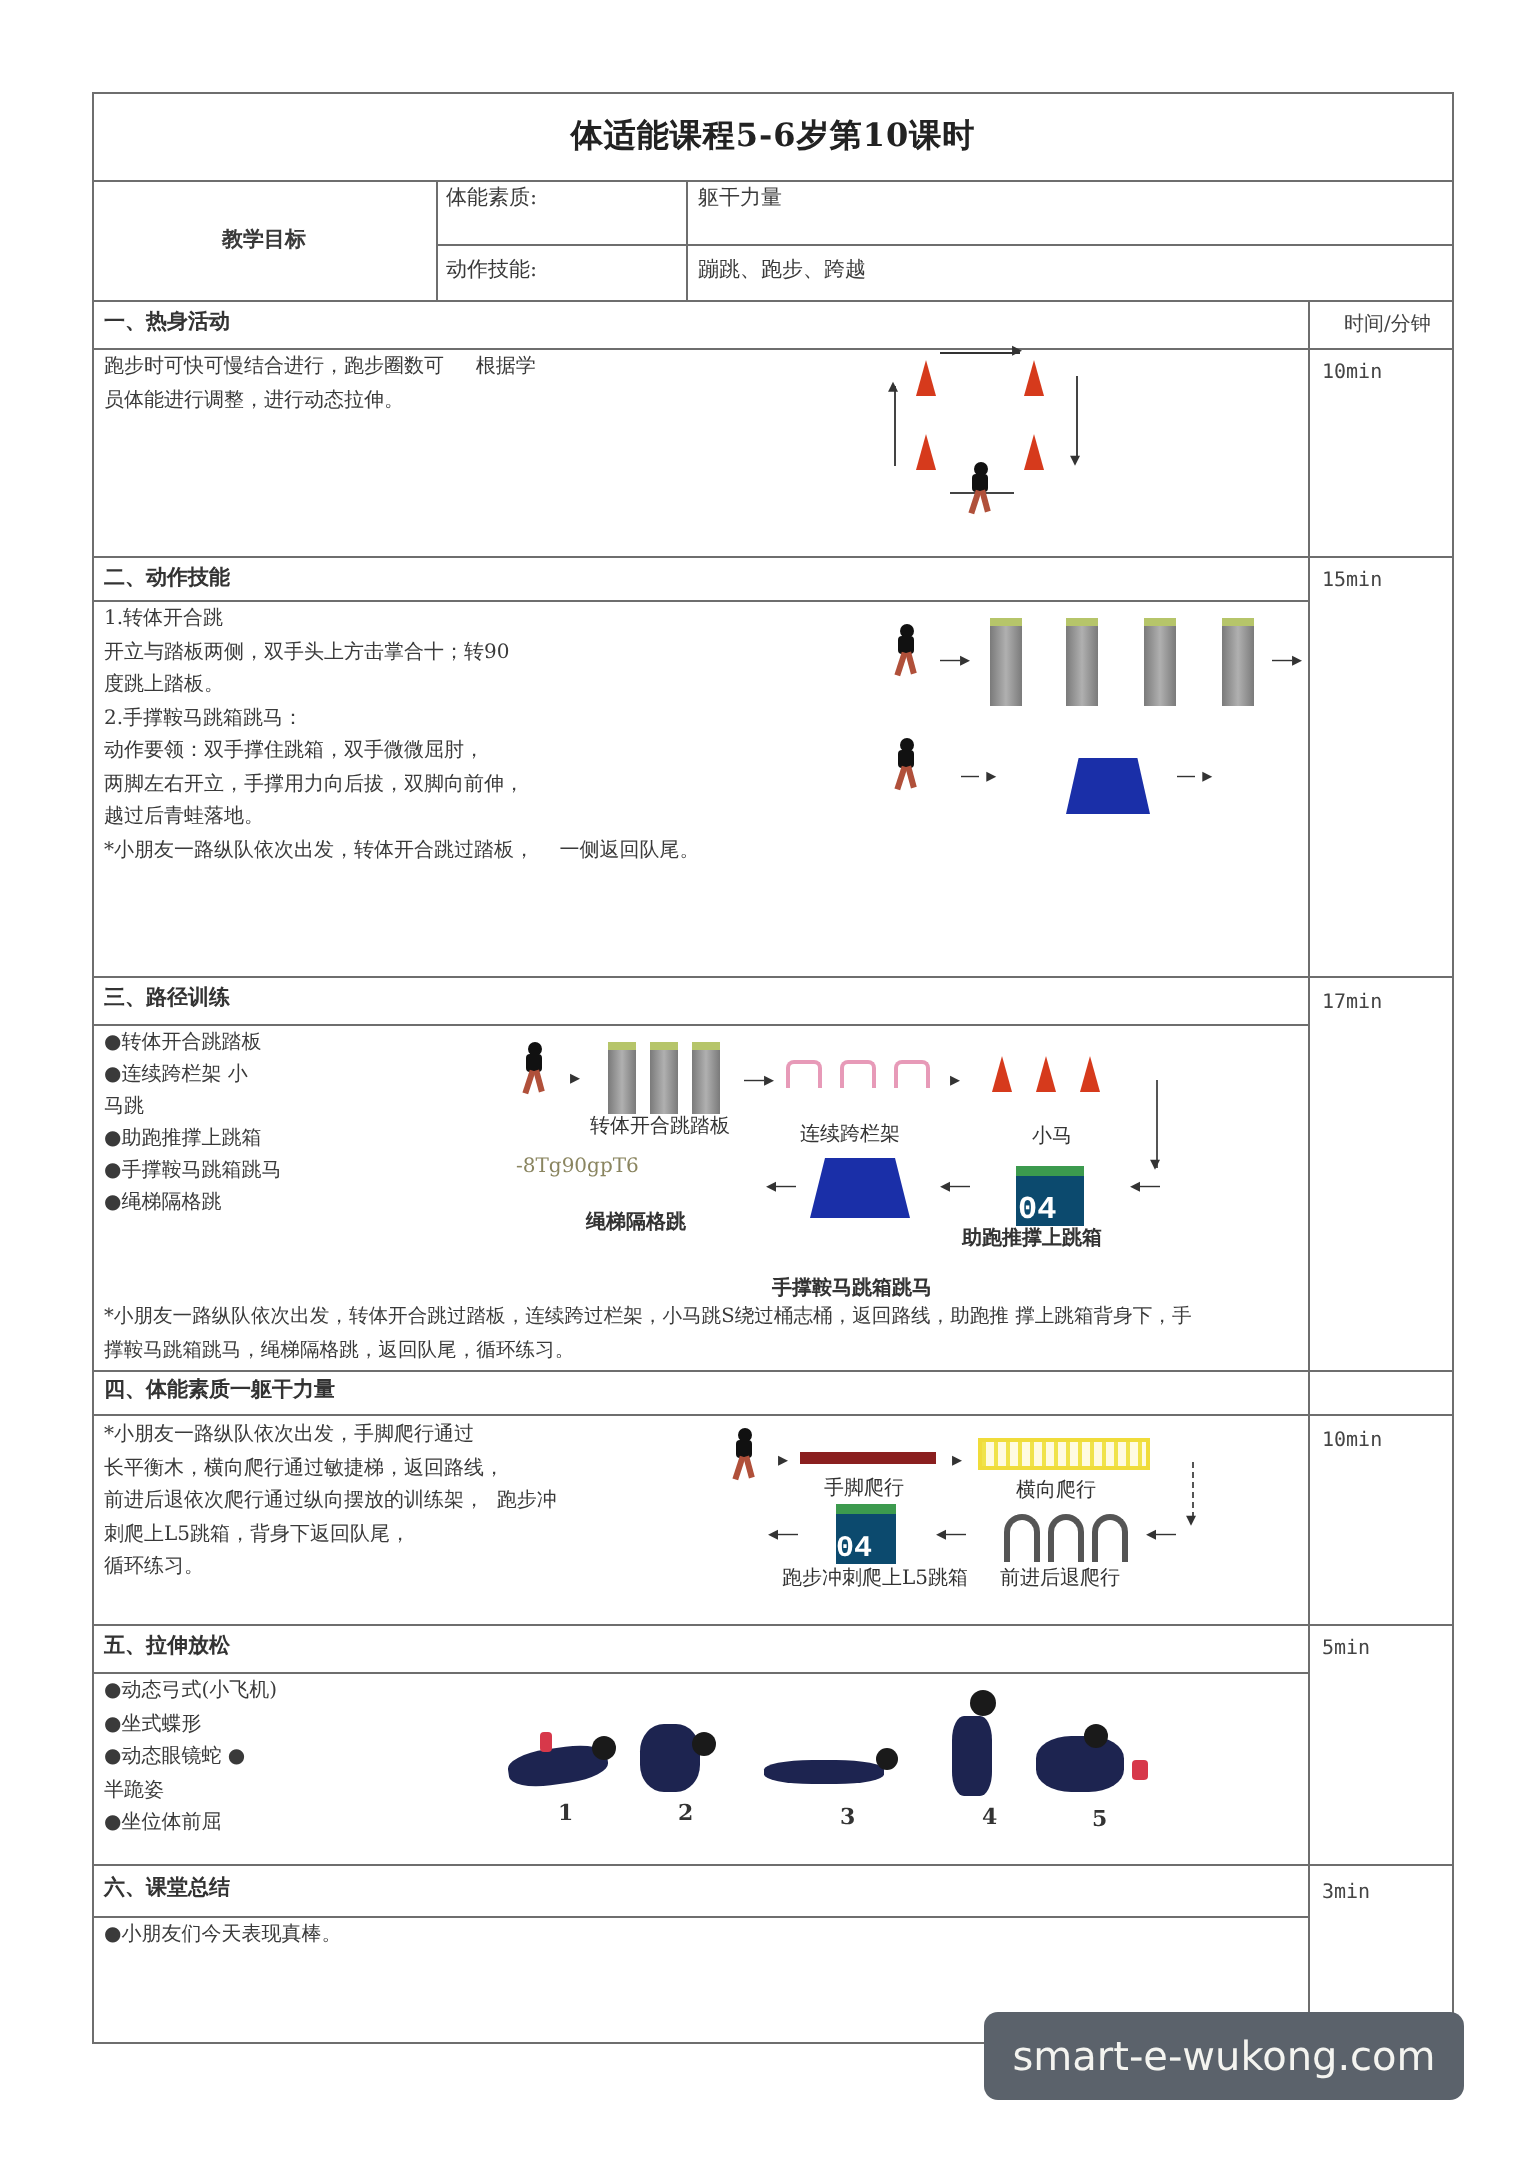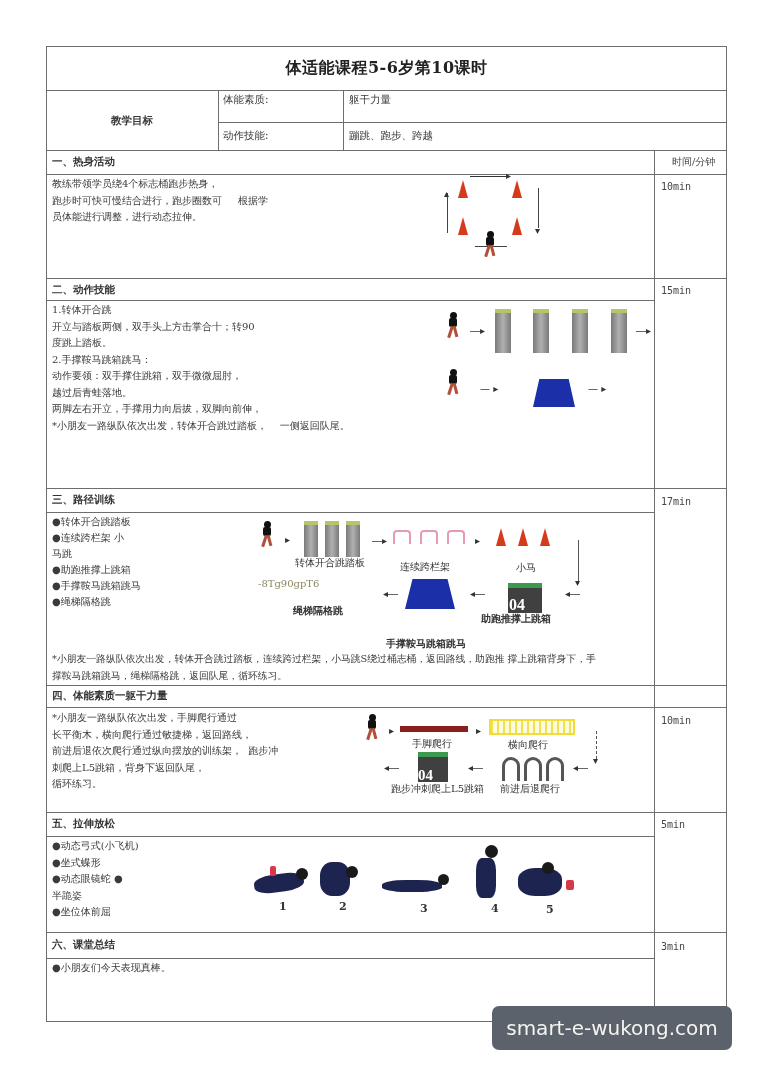--- a/index.html
+++ b/index.html
@@ -19,21 +19,21 @@
   .arrow { position: absolute; font-size: 10px; color: #333; font-family: "DejaVu Sans", sans-serif; line-height: 10px; }
   .watermark { position: absolute; left: 492px; top: 1006px; width: 240px; height: 44px; background: #5b626b; border-radius: 7px; color: #f4f4f0; font-family: "DejaVu Sans", sans-serif; font-size: 20px; line-height: 44px; text-align: center; }
   .cone { position: absolute; width: 0; height: 0; border-left: 5px solid transparent; border-right: 5px solid transparent; border-bottom: 18px solid #d63a1c; }
   .board { position: absolute; background: linear-gradient(90deg,#7a7a7a,#b0b0b0 50%,#7a7a7a); border-top: 4px solid #b6c56a; }
   .vault { position: absolute; background: #1a2fa8; clip-path: polygon(15% 0,85% 0,100% 100%,0 100%); }
   .runner { position: absolute; width: 12px; height: 26px; }
   .runner .head { position: absolute; left: 3px; top: 0; width: 7px; height: 7px; background: #111; border-radius: 50%; }
   .runner .torso { position: absolute; left: 2px; top: 6px; width: 8px; height: 9px; background: #111; border-radius: 2px; }
   .runner .leg1 { position: absolute; left: 2px; top: 14px; width: 3px; height: 12px; background: #b0503a; transform: rotate(18deg); }
   .runner .leg2 { position: absolute; left: 7px; top: 14px; width: 3px; height: 11px; background: #b0503a; transform: rotate(-15deg); }
-  .box04 { position: absolute; background: #404040; border-top: 5px solid #3c9a4e; color: #fff; font-family: Liberation Serif, serif; font-weight: bold; text-align: left; }
+  .box04 { position: absolute; background: #0c4a6e; border-top: 5px solid #3c9a4e; color: #fff; font-family: Liberation Mono, monospace; font-weight: bold; text-align: left; }
   .hurdle { position: absolute; width: 18px; height: 14px; border: 2px solid #e79ab8; border-bottom: none; border-radius: 4px 4px 0 0; }
   .ladder { position: absolute; background: repeating-linear-gradient(90deg,#f0e34a 0 2px,#fffbe0 2px 6px); border: 2px solid #f0dc3a; }
   .arch { position: absolute; width: 18px; height: 24px; border: 3px solid #555; border-bottom: none; border-radius: 9px 9px 0 0; }
   .stretch { position: absolute; background: #1d2450; border-radius: 40%; }
   .stretch-num { position: absolute; font-size: 11px; color: #333; font-weight: bold; }
 </style>
 </head>
 <body>
 
 <div class="frame"></div>
@@ -50,21 +50,21 @@
 <div class="cell-text" style="left:223px;top:128px;">动作技能:</div>
 <div class="cell-text" style="left:349px;top:128px;">蹦跳、跑步、跨越</div>
 <div class="line-h" style="left:46px;top:150px;width:681px;"></div>
 
 <div class="line-v" style="left:654px;top:150px;height:872px;"></div>
 
 <div class="sec-head" style="left:52px;top:154px;">一、热身活动</div>
 <div class="time" style="left:672px;top:155px;font-family:'DejaVu Serif',serif;font-size:10px;">时间/分钟</div>
 <div class="line-h" style="left:46px;top:174px;width:681px;"></div>
 <div class="time" style="left:661px;top:181px;">10min</div>
-<div class="para" style="left:52px;top:176px;"><div>教练带领学员绕4个标志桶跑步热身，</div><div>跑步时可快可慢结合进行，跑步圈数可     根据学</div><div>员体能进行调整，进行动态拉伸。</div></div>
+<div class="para" style="left:52px;top:176px;"><div>跑步时可快可慢结合进行，跑步圈数可     根据学</div><div>员体能进行调整，进行动态拉伸。</div></div>
 
 <div>
   <div class="line-h" style="left:470px;top:176px;width:40px;background:#333;"></div>
   <div class="arrow" style="left:506px;top:171px;">▸</div>
   <div class="cone" style="left:458px;top:180px;"></div>
   <div class="cone" style="left:512px;top:180px;"></div>
   <div class="cone" style="left:458px;top:217px;"></div>
   <div class="cone" style="left:512px;top:217px;"></div>
   <div class="line-v" style="left:447px;top:193px;height:40px;background:#444;"></div>
   <div class="arrow" style="left:444px;top:189px;">▴</div>
@@ -76,21 +76,21 @@
       <div class="torso"></div>
       <div class="leg1"></div>
       <div class="leg2"></div>
     </div>
 </div>
 <div class="line-h" style="left:46px;top:278px;width:681px;"></div>
 
 <div class="sec-head" style="left:52px;top:282px;">二、动作技能</div>
 <div class="time" style="left:661px;top:285px;">15min</div>
 <div class="line-h" style="left:46px;top:300px;width:608px;"></div>
-<div class="para" style="left:52px;top:302px;"><div>1.转体开合跳</div><div>开立与踏板两侧，双手头上方击掌合十；转90</div><div>度跳上踏板。</div><div>2.手撑鞍马跳箱跳马：</div><div>动作要领：双手撑住跳箱，双手微微屈肘，</div><div>越过后青蛙落地。</div><div>两脚左右开立，手撑用力向后拔，双脚向前伸，</div><div>*小朋友一路纵队依次出发，转体开合跳过踏板，    一侧返回队尾。</div></div>
+<div class="para" style="left:52px;top:302px;"><div>1.转体开合跳</div><div>开立与踏板两侧，双手头上方击掌合十；转90</div><div>度跳上踏板。</div><div>2.手撑鞍马跳箱跳马：</div><div>动作要领：双手撑住跳箱，双手微微屈肘，</div><div>两脚左右开立，手撑用力向后拔，双脚向前伸，</div><div>越过后青蛙落地。</div><div>*小朋友一路纵队依次出发，转体开合跳过踏板，    一侧返回队尾。</div></div>
 
 <div>
   <div class="runner" style="left:447px;top:312px;">
       <div class="head"></div>
       <div class="torso"></div>
       <div class="leg1"></div>
       <div class="leg2"></div>
     </div>
   <div class="arrow" style="left:470px;top:326px;">―▸</div>
   <div class="board" style="left:495px;top:309px;width:16px;height:44px;"></div>

